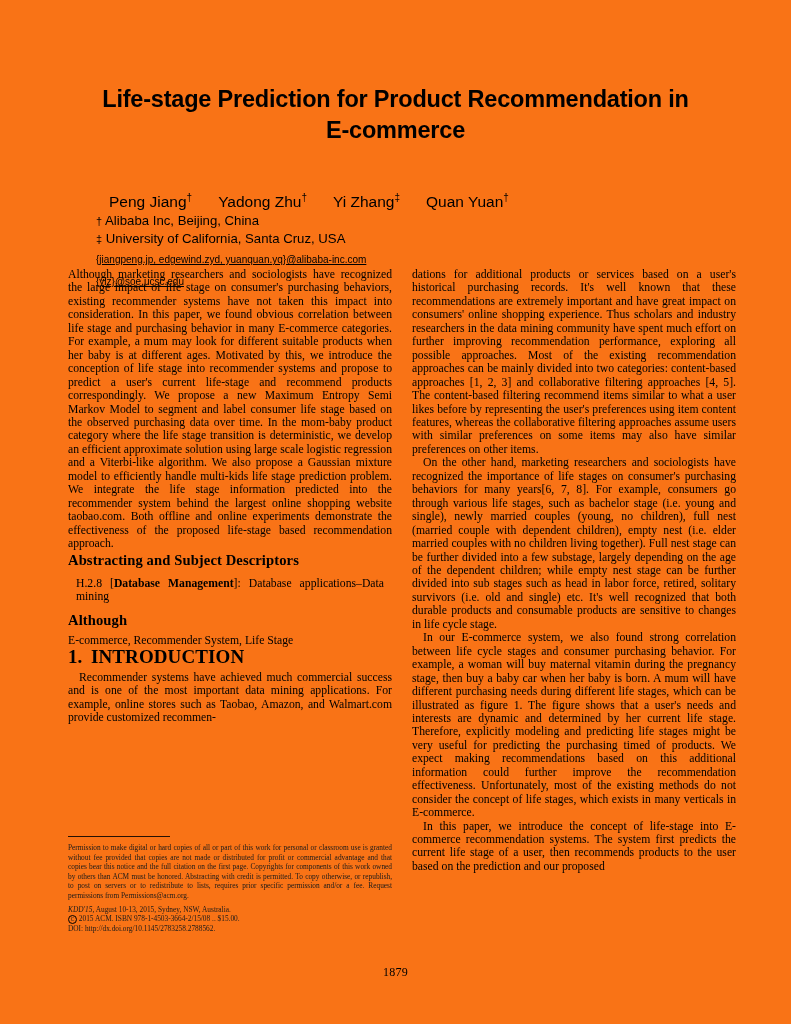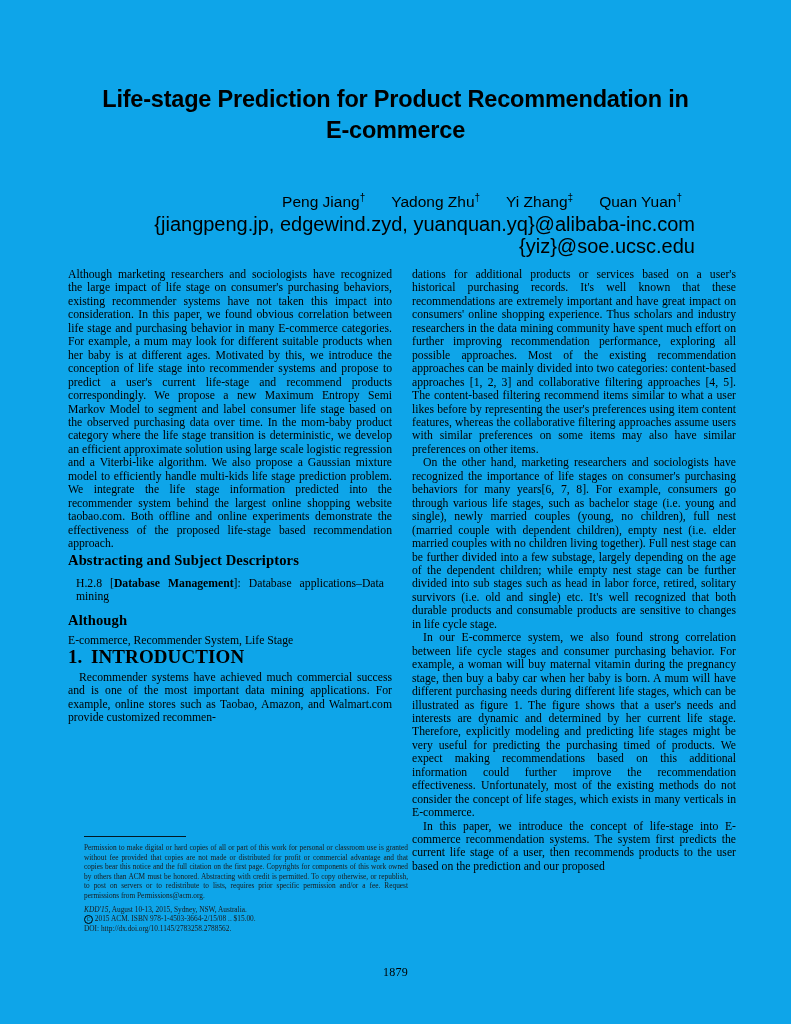--- a/index.html
+++ b/index.html
@@ -9,21 +9,21 @@
   }
   body {
     font-family: "Liberation Serif", "DejaVu Serif", serif;
     color: #000000;
   }
   .page {
     position: relative;
     width: 791px;
     height: 1024px;
     margin: 0 auto;
-    background: #0ea5e9;
+    background: #f97316;
     overflow: hidden;
     box-sizing: border-box;
   }
 
   
   .title-block {
     padding: 84px 96px 0 96px;
     text-align: center;
   }
   .paper-title {
@@ -31,21 +31,21 @@
     font-weight: bold;
     font-size: 23.5px;
     line-height: 31px;
     letter-spacing: -0.2px;
     margin: 0;
   }
 
   
   .authors-block {
     margin-top: 46px;
-    text-align: right;
+    text-align: left;
     font-family: "Liberation Sans", "DejaVu Sans", sans-serif;
   }
   .author-row {
     font-size: 15.5px;
     line-height: 20px;
     white-space: nowrap;
   }
   .author-name {
     display: inline-block;
     margin: 0 13px;
@@ -56,23 +56,24 @@
     line-height: 0;
   }
   .affiliation {
     font-size: 13.2px;
     line-height: 17px;
   }
   .affiliation .mark {
     font-size: 11px;
   }
   .emails {
-    font-size: 20px;
+    font-size: 10px;
     line-height: 20px;
     margin-top: 2px;
+    text-decoration: underline;
   }
 
   
   .columns {
     position: absolute;
     top: 268px;
     left: 68px;
     width: 660px;
     height: 690px;
   }
@@ -113,21 +114,21 @@
     hyphens: manual;
   }
   p.body-text.indent { text-indent: 11px; }
   p.cat-text { margin: 8px; }
   p.kw-text { margin: 0; }
   .bold-inline { font-weight: bold; }
 
   
   .footnote {
     position: absolute;
-    left: 16px;
+    left: 0;
     top: 568px;
     width: 324px;
   }
   .footnote-rule {
     width: 102px;
     height: 1px;
     background: #000;
     margin-bottom: 6px;
     opacity: 0.85;
   }
@@ -172,20 +173,28 @@
 
 <div class="page">
 
   <div class="title-block">
     <h1 class="paper-title">Life-stage Prediction for Product Recommendation in E-commerce</h1>
 
     <div class="authors-block">
       <div class="author-row">
         <span class="author-name"><span>Peng Jiang</span><sup>†</sup></span><span class="author-name"><span>Yadong Zhu</span><sup>†</sup></span><span class="author-name"><span>Yi Zhang</span><sup>‡</sup></span><span class="author-name"><span>Quan Yuan</span><sup>†</sup></span>
       </div>
+      <div class="affiliation">
+        <span class="mark">†</span>
+        <span>Alibaba Inc, Beijing, China</span>
+      </div>
+      <div class="affiliation">
+        <span class="mark">‡</span>
+        <span>University of California, Santa Cruz, USA</span>
+      </div>
       <div class="emails">{jiangpeng.jp, edgewind.zyd, yuanquan.yq}@alibaba-inc.com</div>
       <div class="emails">{yiz}@soe.ucsc.edu</div>
     </div>
   </div>
 
   <div class="columns">
 
     <div class="col col-left">
 
       <p class="body-text">Although marketing researchers and sociologists have recognized the large impact of life stage on consumer's purchasing behaviors, existing recommender systems have not taken this impact into consideration. In this paper, we found obvious correlation between life stage and purchasing behavior in many E-commerce categories. For example, a mum may look for different suitable products when her baby is at different ages. Motivated by this, we introduce the conception of life stage into recommender systems and propose to predict a user's current life-stage and recommend products correspondingly. We propose a new Maximum Entropy Semi Markov Model to segment and label consumer life stage based on the observed purchasing data over time. In the mom-baby product category where the life stage transition is deterministic, we develop an efficient approximate solution using large scale logistic regression and a Viterbi-like algorithm. We also propose a Gaussian mixture model to efficiently handle multi-kids life stage prediction problem. We integrate the life stage information predicted into the recommender system behind the largest online shopping website taobao.com. Both offline and online experiments demonstrate the effectiveness of the proposed life-stage based recommendation approach.</p>

